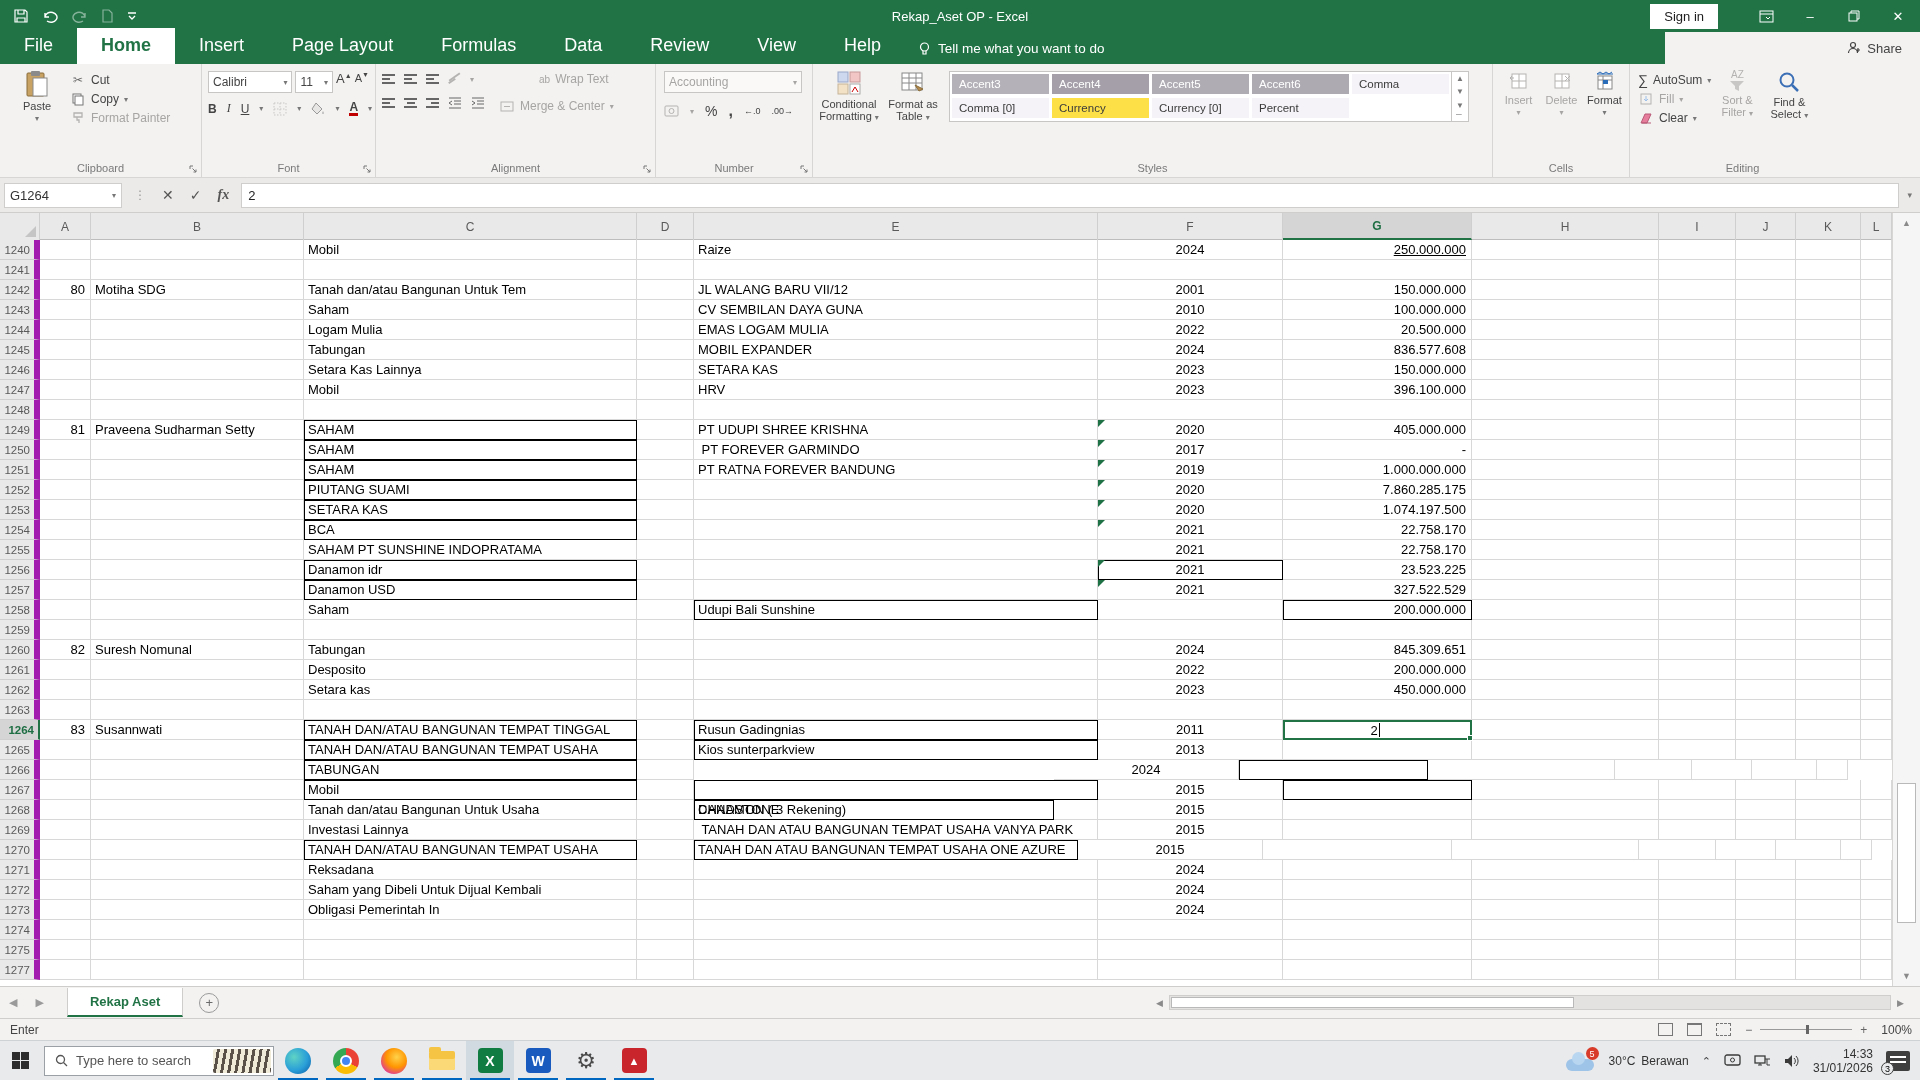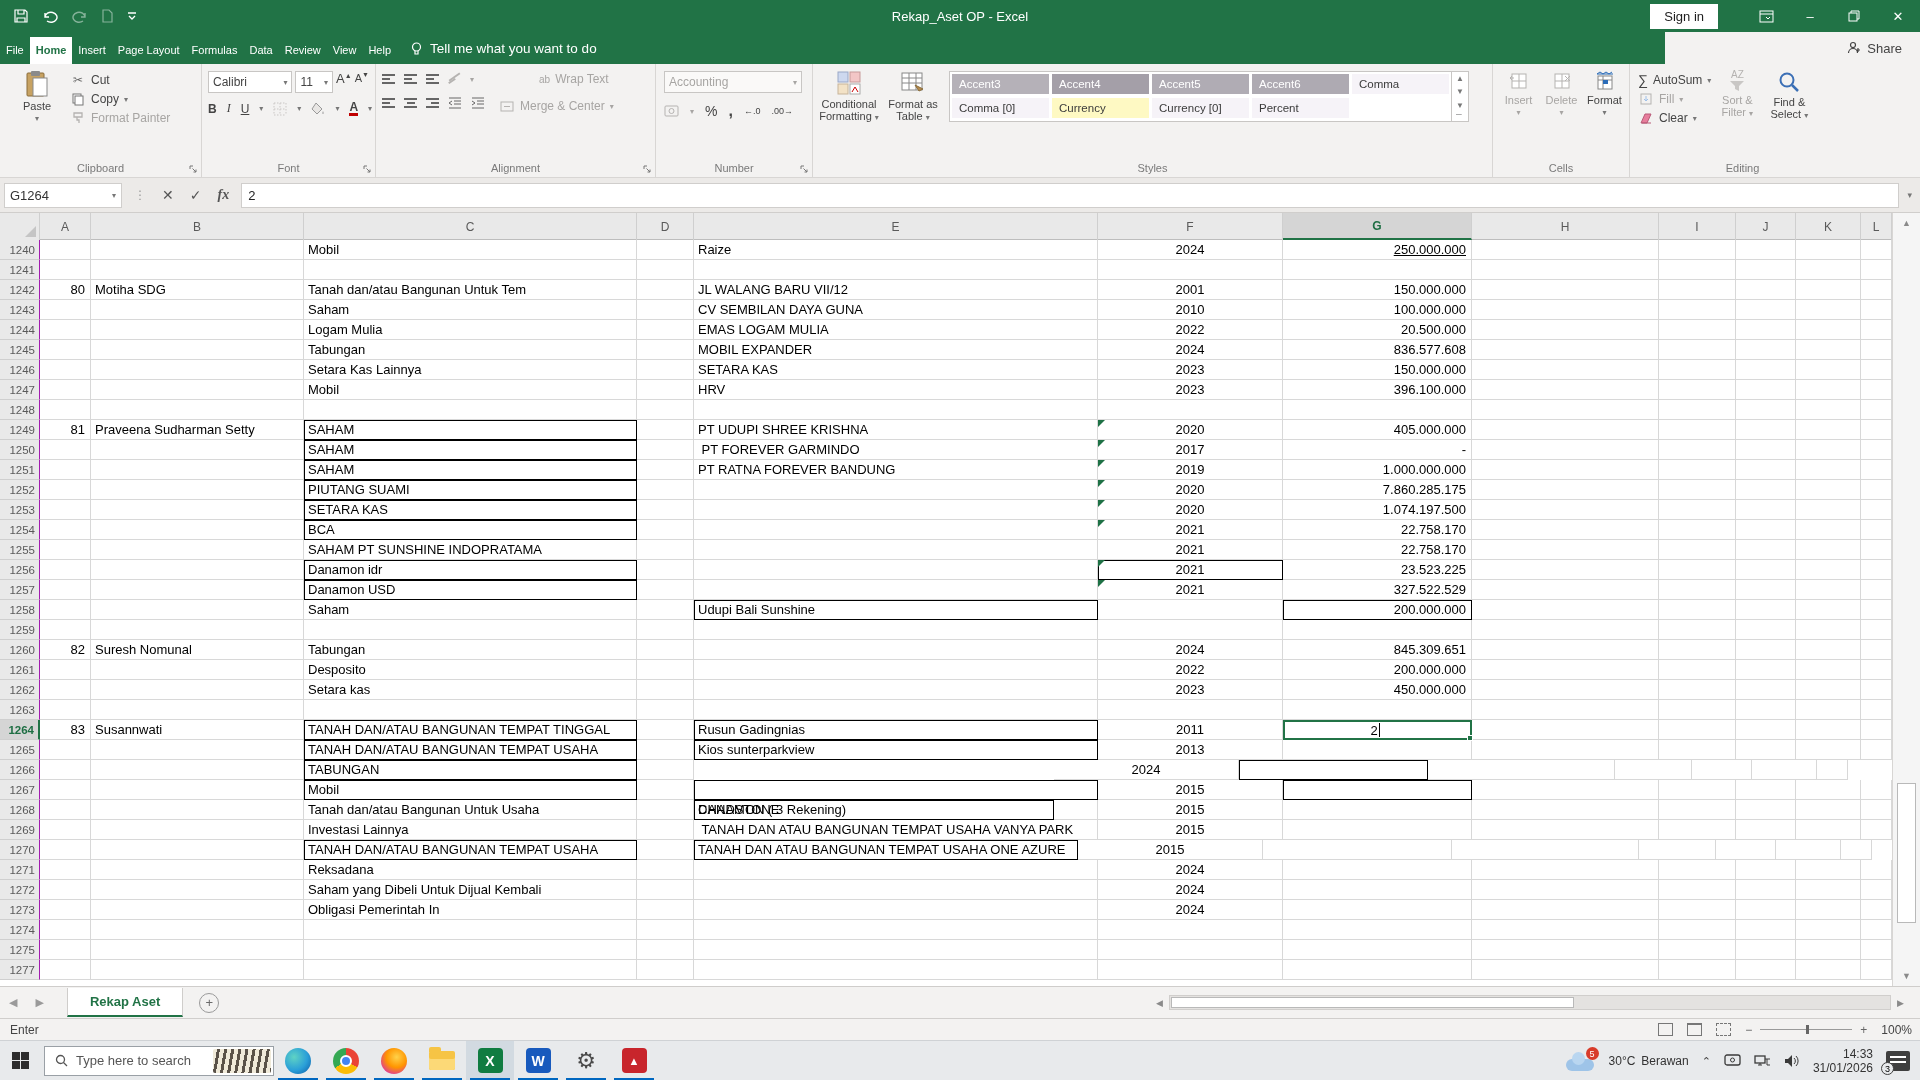--- a/index.html
+++ b/index.html
@@ -9,21 +9,21 @@
   .qat { display:flex; align-items:center; gap:14px; padding-left:14px; }
   .qat .qbtn { color:#fff; font-size:15px; line-height:1; }
   .dim { opacity:.45; }
   .title-center { position:absolute; left:0; right:0; text-align:center; font-size:13px; color:#fff; pointer-events:none; }
   .tb-right { position:absolute; right:0; top:0; height:32px; display:flex; align-items:center; }
   .signin { background:#fff; color:#1e1e1e; font-size:13px; padding:5px 14px; margin-right:26px; }
   .winbtn { width:44px; height:32px; display:flex; align-items:center; justify-content:center; color:#fff; font-size:13px; }
   
   .tabrow { position:absolute; left:0; top:32px; width:1920px; height:32px; background:#217346; display:flex; align-items:flex-end; }
   .tabrow .lightend { position:absolute; right:0; top:0; width:255px; height:32px; background:#f3f2f1; display:flex; align-items:center; justify-content:flex-end; padding-right:18px; color:#444; font-size:13px; gap:6px; }
-  .rtab { color:#fff; font-size:11px; padding:7px 6px 8px; }
+  .rtab { color:#fff; font-size:18px; padding:7px 24px 8px; }
   .rtab.active { background:#fff; color:#217346; font-weight:bold; }
   .tellme { color:#fff; font-size:13.5px; display:flex; align-items:center; gap:8px; padding:7px 14px 8px; }
   
   .ribbon { position:absolute; left:0; top:64px; width:1920px; height:114px; background:#f3f2f1; border-bottom:1px solid #d8d6d4; display:flex; }
   .rgroup { position:relative; height:100%; border-right:1px solid #d8d6d4; flex-shrink:0; }
   .glabel { position:absolute; bottom:3px; left:0; right:0; text-align:center; font-size:11px; color:#7a7a7a; }
   .launcher { position:absolute; bottom:3px; right:3px; }
   .rtxt { font-size:12px; color:#444; }
   .gray { color:#a7a5a3 !important; }
   .dd { font-size:8px; color:#777; }
@@ -49,21 +49,21 @@
   .fx { font-style:italic; font-family:"Liberation Serif", serif; font-weight:bold; }
   .finput { flex:1; height:25px; background:#fff; border:1px solid #d0cecc; display:flex; align-items:center; padding-left:6px; font-size:13px; color:#222; margin-right:6px; }
   
   .colheads { position:absolute; left:0; top:213px; width:1892px; height:27px; display:flex; background:#e9e9e9; border-bottom:1px solid #bdbdbd; }
   .chcell { border-right:1px solid #cfcfcf; display:flex; align-items:center; justify-content:center; font-size:12px; color:#5a5a5a; height:27px; }
   .chcell.corner { background:#e9e9e9; position:relative; }
   .chcell.corner:after { content:""; position:absolute; right:3px; bottom:3px; border-left:11px solid transparent; border-bottom:11px solid #c5c5c5; }
   .chcell.sel { background:#d5d5d5; border-bottom:2px solid #217346; color:#1e6e43; font-weight:bold; }
   .gridwrap { position:absolute; left:0; top:240px; width:1892px; height:746px; overflow:hidden; background:#fff; }
   .grow { display:flex; height:20px; }
-  .rowhdr { width:40px; background:#e9e9e9; border-right:1px solid #a21caf; border-bottom:1px solid #cfcfcf; font-size:11.5px; color:#5a5a5a; display:flex; align-items:center; justify-content:flex-end; padding-right:4px; flex-shrink:0; }
+  .rowhdr { width:40px; background:#e9e9e9; border-right:6px solid #a21caf; border-bottom:1px solid #cfcfcf; font-size:11.5px; color:#5a5a5a; display:flex; align-items:center; justify-content:flex-end; padding-right:4px; flex-shrink:0; }
   .rowhdr.sel { background:#d5d5d5; border-right:2px solid #217346; color:#1e6e43; font-weight:bold; }
   .cell { position:relative; border-right:1px solid #d8d8d8; border-bottom:1px solid #d8d8d8; font-size:13px; color:#000; display:flex; align-items:center; overflow:visible; flex-shrink:0; height:20px; }
   .cell span { white-space:pre; position:relative; z-index:2; line-height:19px; }
   .al { padding-left:4px; } .ar { justify-content:flex-end; padding-right:5px; } .ac { justify-content:center; }
   .bx { outline:1px solid #000; outline-offset:-1px; z-index:3; }
   .tri:before { content:""; position:absolute; left:0; top:0; border-top:7px solid #1e7145; border-right:7px solid transparent; z-index:4; }
   .activecell { outline:none; border:2px solid #217346 !important; z-index:6; background:#fff; justify-content:center; }
   .activecell .fill { position:absolute; right:-3px; bottom:-3px; width:6px; height:6px; background:#217346; border:1px solid #fff; z-index:7; }
   .caret { display:inline-block; width:1px; height:14px; background:#000; margin-left:1px; }
   .vscroll { position:absolute; left:1892px; top:213px; width:28px; height:773px; background:#f5f5f5; border-left:1px solid #d8d6d4; }
@@ -406,21 +406,21 @@
         <span class="bl"><span>Format as</span><br><span>Table</span> <span class="dd">▾</span></span>
       </div>
       <div style="display:flex; margin-top:7px; margin-left:4px;">
         <div class="gallery" id="stylegallery">
             <div class="chip accent" style="background: rgb(181, 177, 184);">Accent3</div>
             <div class="chip accent" style="background: rgb(164, 159, 168);">Accent4</div>
             <div class="chip accent" style="background: rgb(176, 172, 180);">Accent5</div>
             <div class="chip accent" style="background: rgb(174, 170, 178);">Accent6</div>
             <div class="chip light" style="background: rgb(246, 243, 248);">Comma</div>
             <div class="chip light" style="background: rgb(246, 243, 248);">Comma [0]</div>
-            <div class="chip light" style="background: #fef9c3;">Currency</div>
+            <div class="chip light" style="background: #fde047;">Currency</div>
             <div class="chip light" style="background: rgb(246, 243, 248);">Currency [0]</div>
             <div class="chip light" style="background: rgb(246, 243, 248);">Percent</div>
             <div class="chip empty" style="background: rgb(255, 255, 255);"></div>
           </div>
         <div class="galarrows">
             <span>▲</span>
             <span>▼</span>
             <span>▼<br>─</span>
           </div>
       </div>

